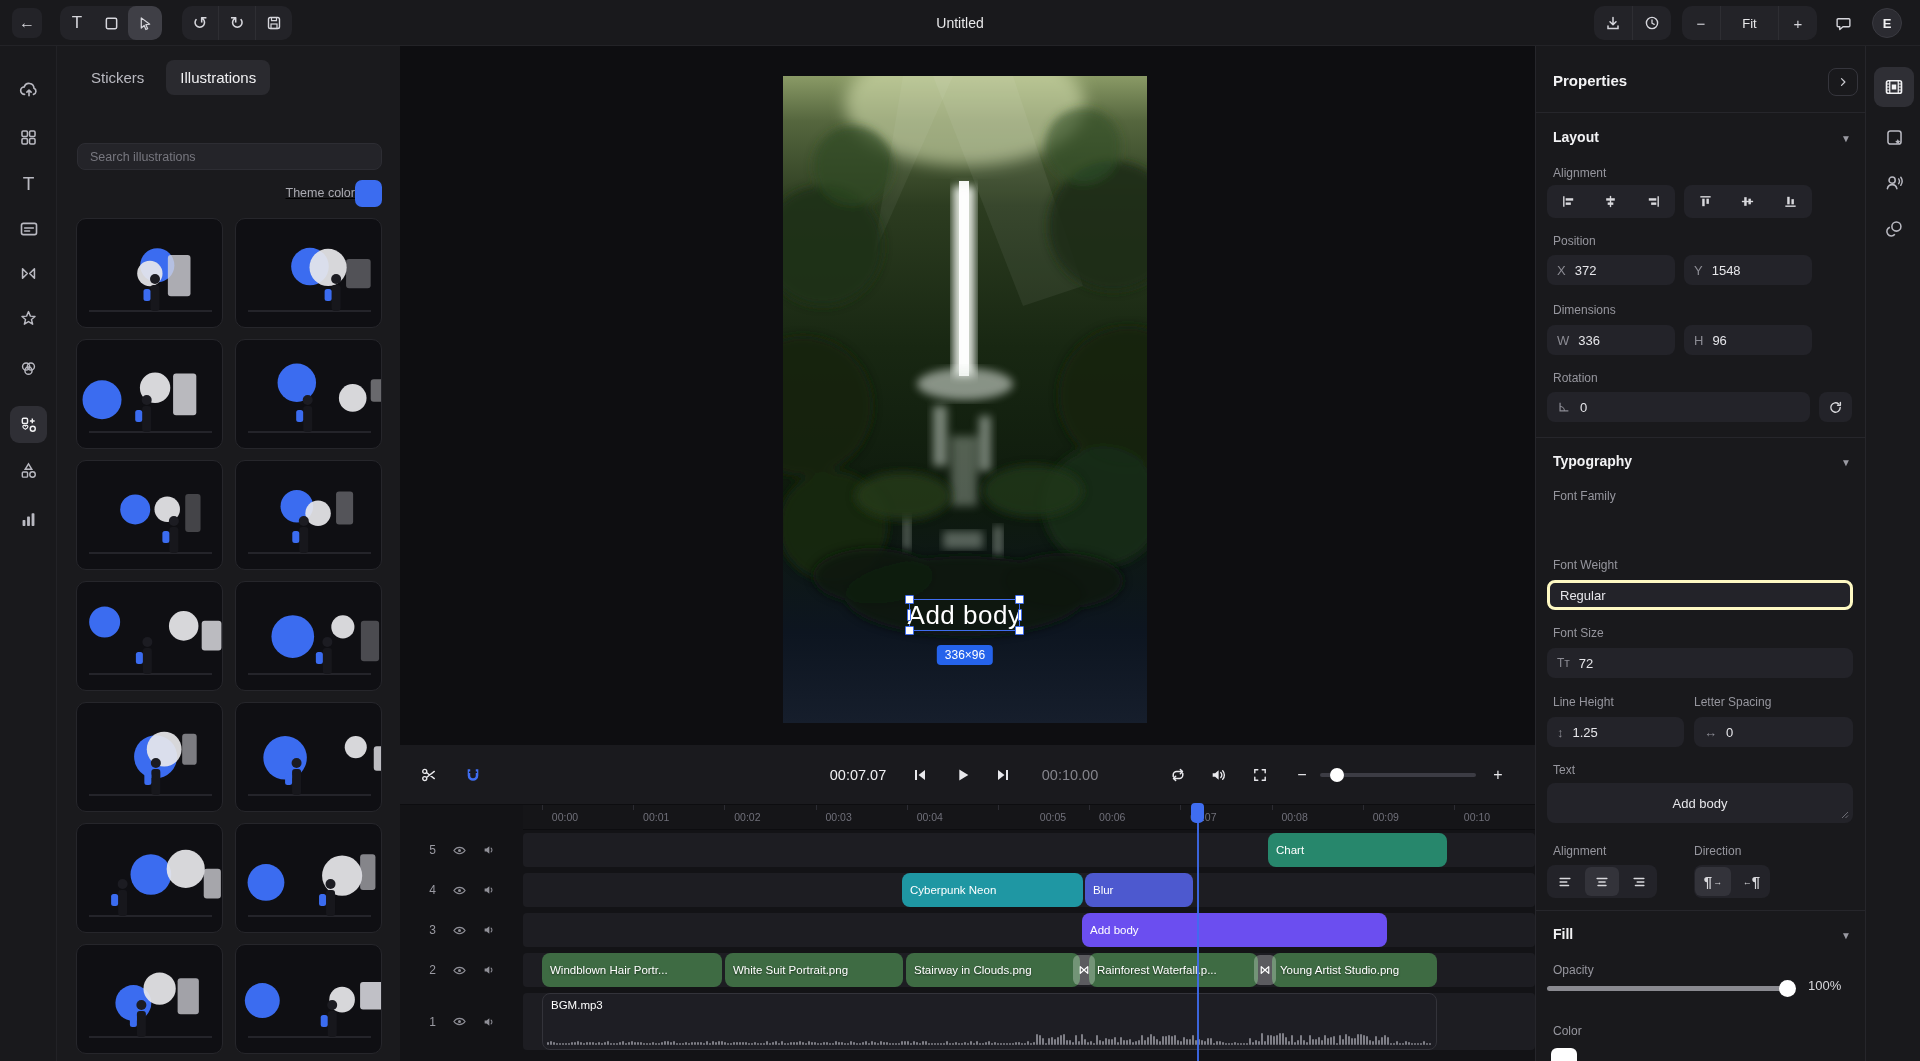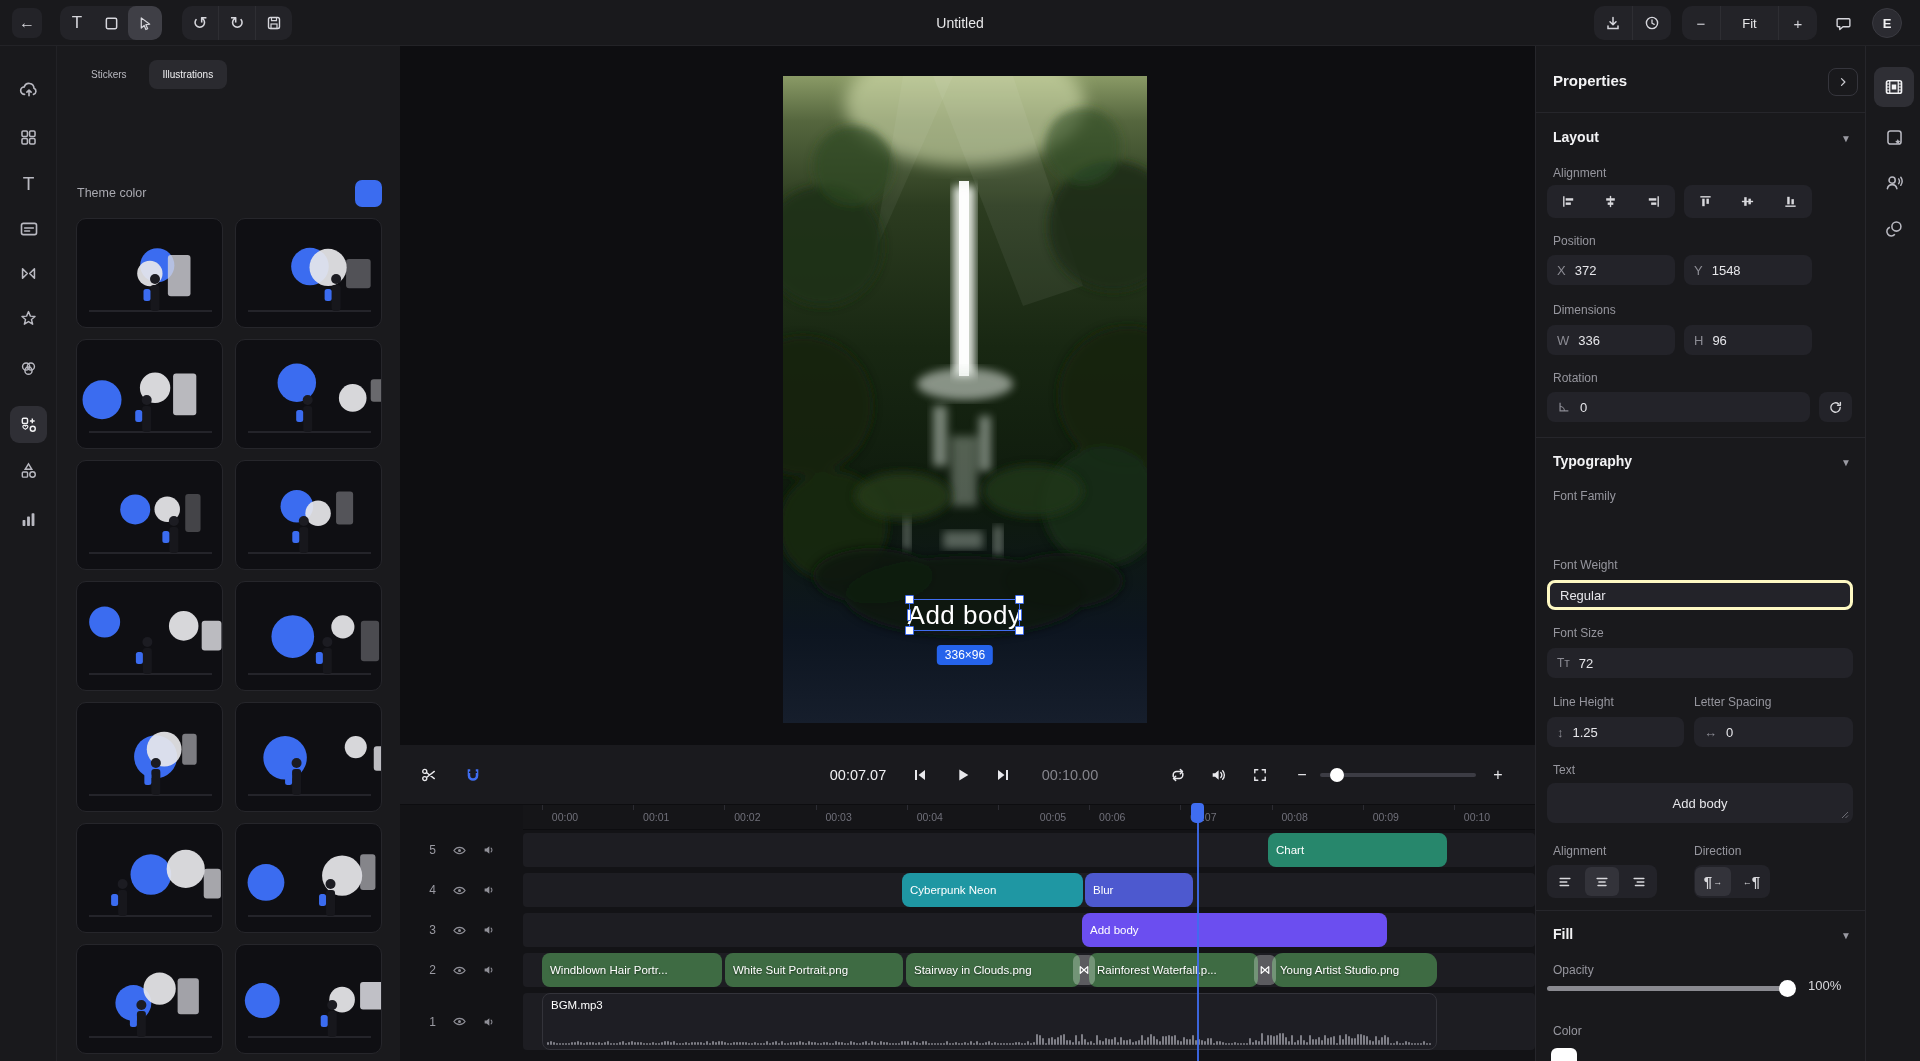--- a/index.html
+++ b/index.html
@@ -24,28 +24,28 @@
   
   .left-rail{position:absolute;left:0;top:46px;width:57px;height:1015px;background:#19191c;border-right:1px solid #222226;z-index:20;}
   .rail-item{position:absolute;left:10px;width:37px;height:37px;border-radius:9px;color:#b9b9c1;
     display:flex;align-items:center;justify-content:center;}
   .rail-item.active{background:#2f2f35;color:#f2f2f4;}
   .rail-T{font-size:19px;font-weight:400;}
 
   
   .left-panel{position:absolute;left:57px;top:46px;width:343px;height:1015px;background:#1a1a1d;overflow:hidden;z-index:10;}
   .tabs{position:absolute;left:20px;top:14px;display:flex;align-items:center;gap:8px;}
-  .tab{font-size:10px;color:#b9b9c0;padding:9px 14px;border-radius:8px;}
+  .tab{font-size:15px;color:#b9b9c0;padding:9px 14px;border-radius:8px;}
   .tab.active{background:#2a2a2f;color:#f0f0f2;}
   .search-box{position:absolute;left:20px;top:97px;width:305px;height:27px;background:#242429;border:1px solid #2d2d33;
     border-radius:8px;display:flex;align-items:center;padding:0 10px;}
   .search-box input{background:transparent;border:none;outline:none;color:#c8c8ce;font-size:12.5px;width:100%;
     font-family:"Liberation Sans",sans-serif;}
   .search-box input::placeholder{color:#77777f;}
-  .theme-row{position:absolute;left:20px;top:116px;width:305px;height:46px;margin-top:8px;display:flex;align-items:center;justify-content:space-between;}
+  .theme-row{position:absolute;left:20px;top:116px;width:305px;height:46px;margin-top:8px;display:flex;align-items:center;justify-content:flex-end;text-decoration:underline;}
   .theme-label{color:#a9a9b0;font-size:12.5px;}
   .theme-swatch{width:27px;height:27px;border-radius:7px;}
   .thumb-grid{position:absolute;left:19px;top:172px;width:306px;display:grid;grid-template-columns:147px 147px;gap:11px 12px;}
   .thumb{width:147px;height:110px;background:#0f0f13;border:1px solid #26262b;border-radius:10px;overflow:hidden;}
 
   
   .center{position:absolute;left:400px;top:46px;width:1135px;height:1015px;background:#0e0e11;}
   .video{position:absolute;left:383px;top:30px;width:364px;height:647px;overflow:hidden;background:#0c130c;}
   .sel-box{position:absolute;left:126px;top:523px;width:111px;height:32px;border:1.5px solid #3f6df0;
     display:flex;align-items:center;justify-content:center;}
@@ -261,20 +261,23 @@
           <rect x="10.6" y="2.8" width="2.4" height="10.7" rx="0.6"></rect>
         </g>
       </svg>
   </div>
 </div>
 
 <div class="left-panel">
   <div class="tabs">
     <div class="tab">Stickers</div>
     <div class="tab active">Illustrations</div>
+  </div>
+  <div class="search-box">
+    <input placeholder="Search illustrations" style="">
   </div>
   <div class="theme-row">
     <span class="theme-label">Theme color</span>
     <div class="theme-swatch" id="theme-swatch" style="background: rgb(59, 108, 240);"></div>
   </div>
   <div class="thumb-grid" id="thumb-grid">
       <div class="thumb">
         <svg width="147" height="110" viewBox="0 0 147 110">
           <line x1="12" y1="92" x2="135" y2="92" stroke="#3a3a42" stroke-width="1.2"></line>
           <circle cx="80.3014233889553" cy="46.22214171546511" r="17.08131564589712" fill="#3b6cf0"></circle>
@@ -677,21 +680,21 @@
           </div>
           <div class="clip media" style="left: 202px; width: 178px; background: rgb(62, 107, 67);">
             <span>White Suit Portrait.png</span>
           </div>
           <div class="clip media" style="left: 383px; width: 174px; background: rgb(62, 107, 67);">
             <span>Stairway in Clouds.png</span>
           </div>
           <div class="clip media" style="left: 566px; width: 169px; background: rgb(62, 107, 67);">
             <span>Rainforest Waterfall.p...</span>
           </div>
-          <div class="clip media" style="left: 749px; width: 165px; background: rgb(62, 107, 67); border-radius: 11px;">
+          <div class="clip media" style="left: 749px; width: 165px; background: rgb(62, 107, 67);">
             <span>Young Artist Studio.png</span>
           </div>
           <div class="transition-badge" style="left: 550px; top: 2px;">
             <svg width="12" height="12" viewBox="0 0 16 16">
               <path d="M3 3.5 8 8l-5 4.5zM13 3.5 8 8l5 4.5z" fill="none" stroke="#fff" stroke-width="1.6" stroke-linejoin="round"></path>
             </svg>
           </div>
           <div class="transition-badge" style="left: 731px; top: 2px;">
             <svg width="12" height="12" viewBox="0 0 16 16">
               <path d="M3 3.5 8 8l-5 4.5zM13 3.5 8 8l5 4.5z" fill="none" stroke="#fff" stroke-width="1.6" stroke-linejoin="round"></path>

